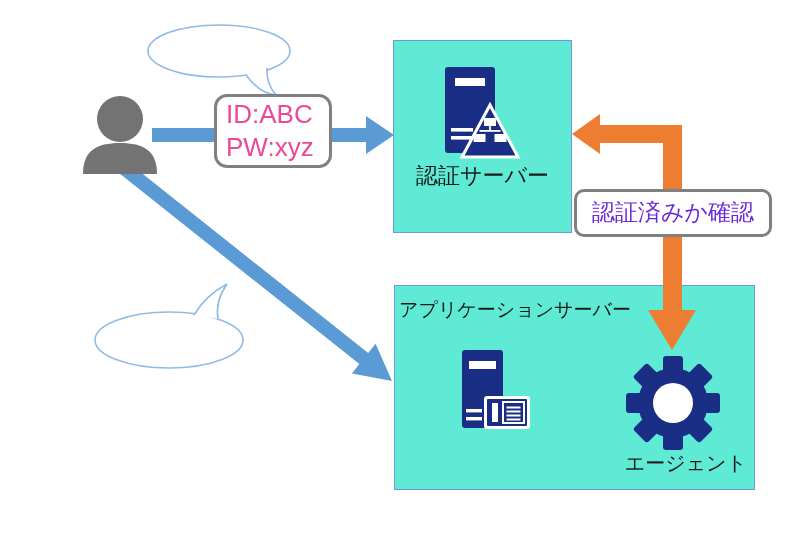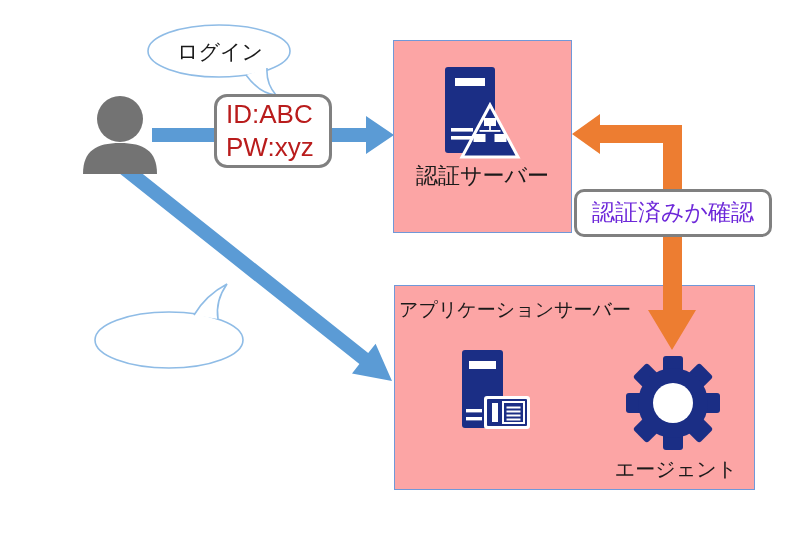--- a/index.html
+++ b/index.html
@@ -3,46 +3,46 @@
 <meta charset="utf-8">
 <style>
   html,body{margin:0;padding:0;background:#ffffff;}
   .canvas{
     position:relative;width:807px;height:539px;background:#ffffff;overflow:hidden;
     font-family:"Liberation Sans",sans-serif;color:#262626;
   }
   .layer{position:absolute;left:0;top:0;pointer-events:none;}
   .abs{position:absolute;}
   .box-blue{
-    position:absolute;background:#fca5a5;border:1.6px solid #7098D8;box-sizing:border-box;text-decoration:underline;
+    position:absolute;background:#5eead4;border:1.6px solid #7098D8;box-sizing:border-box;text-decoration:underline;
   }
   .callout-gray{
     position:absolute;background:#ffffff;border:3.5px solid #808080;box-sizing:border-box;
     border-radius:13px;
   }
   .cred-box{
     left:214px;top:94px;width:118px;height:74px;
-    font-size:26px;line-height:33px;padding:1px 0 16px 9px;color:#b91c1c;
+    font-size:26px;line-height:33px;padding:1px 0 16px 9px;color:#ec4899;
   }
   .cred-box div{white-space:nowrap;}
   .auth-check{
     left:574px;top:189px;width:198px;height:48px;border-radius:10px;
     font-size:23px;line-height:41px;text-align:center;white-space:nowrap;color:#6d28d9;
   }
   .auth-box{left:393px;top:40px;width:179px;height:193px;}
   .auth-label{
     position:absolute;left:0;top:120px;width:100%;text-align:center;
     font-size:22px;color:#1a1a1a;white-space:nowrap;
   }
   .app-box{left:394px;top:285px;width:361px;height:205px;}
   .app-label{
     position:absolute;left:4px;top:11px;font-size:19px;color:#1a1a1a;white-space:nowrap;
   }
   .agent-label{
-    position:absolute;left:210px;top:170px;width:142px;text-align:center;
+    position:absolute;left:210px;top:164px;width:142px;text-align:right;
     font-size:20px;color:#1a1a1a;white-space:nowrap;
   }
   .bubble-label{
     position:absolute;width:100%;text-align:center;font-size:21px;color:#1a1a1a;white-space:nowrap;
   }
   .login-bubble{left:140px;top:18px;width:160px;height:84px;}
   .login-bubble .bubble-label{top:20px;}
   .access-bubble{left:88px;top:275px;width:160px;height:100px;}
   .access-bubble .bubble-label{top:52px;}
 </style>
@@ -59,21 +59,20 @@
   <svg class="abs" style="left:80px;top:92px;" width="82" height="84" viewBox="0 0 82 84">
     <circle cx="40" cy="27" r="23" fill="#737373"></circle>
     <path d="M3,82 L77,82 C77,59 64,51 40,51 C16,51 3,59 3,82 Z" fill="#737373"></path>
   </svg>
 
   <div class="abs login-bubble">
     <svg width="160" height="84" viewBox="0 0 160 84" style="position:absolute;left:0;top:0;">
       <ellipse cx="79" cy="33" rx="71" ry="26" fill="#ffffff" stroke="#8FBCE6" stroke-width="1.6"></ellipse>
       <path d="M106,57 Q120,76 136,77 Q126,66 127,50" fill="#ffffff" stroke="#8FBCE6" stroke-width="1.6"></path>
     </svg>
-    <div class="bubble-label">ログイン</div>
   </div>
 
   <div class="abs access-bubble">
     <svg width="160" height="100" viewBox="0 0 160 100" style="position:absolute;left:0;top:0;">
       <ellipse cx="81" cy="65" rx="74" ry="28" fill="#ffffff" stroke="#8FBCE6" stroke-width="1.6"></ellipse>
       <path d="M106,40 Q118,20 139,9 Q127,26 130,44" fill="#ffffff" stroke="#8FBCE6" stroke-width="1.6"></path>
     </svg>
   </div>
 
   <div class="callout-gray cred-box">

